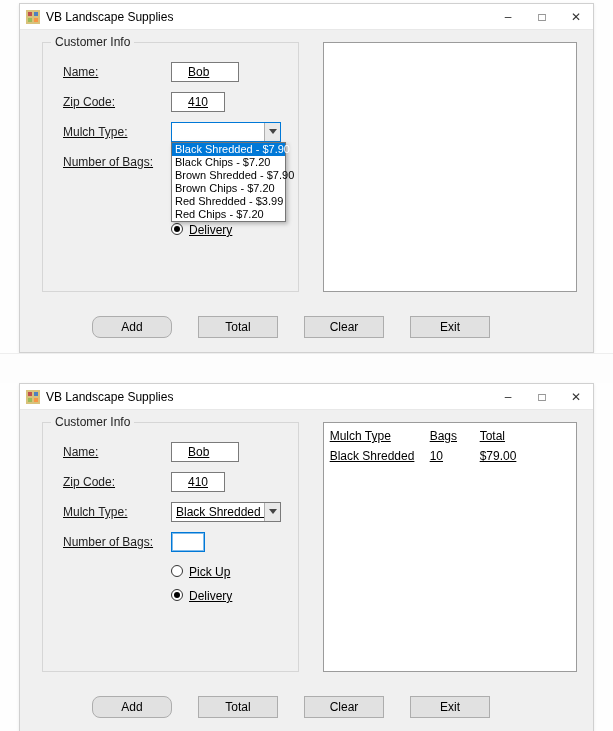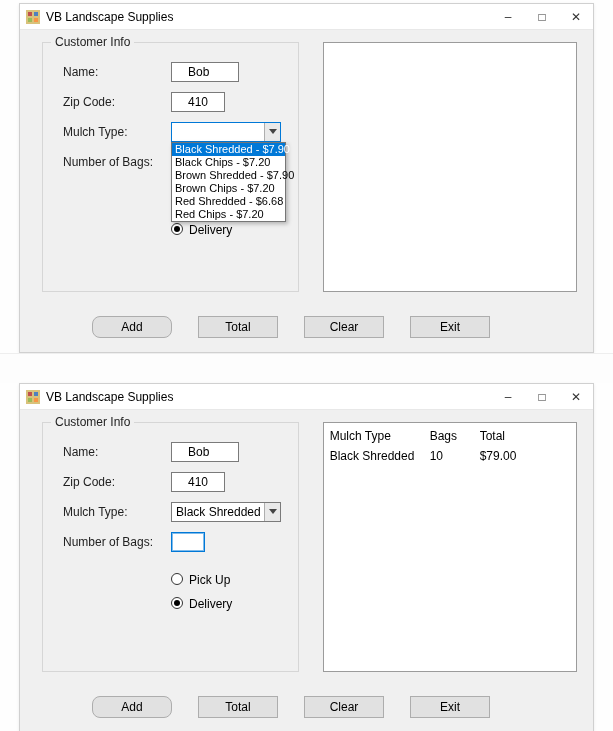--- a/index.html
+++ b/index.html
@@ -54,20 +54,21 @@
     cursor: default;
   }
   .body {
     padding: 12px 16px 14px 22px;
     position: relative;
   }
   .cols {
     display: flex;
     gap: 24px;
     align-items: flex-start;
+    text-decoration: underline;
   }
   .groupbox {
     position: relative;
     border: 1px solid #d6d6d6;
     width: 260px;
     height: 250px;
     padding: 14px 14px 14px 20px;
     background: #f0f0f0;
   }
   .groupbox-title {
@@ -149,21 +150,21 @@
   }
   .dd-sel {
     background: #0078d7;
     color: #fff;
   }
   .radio-col {
     margin-left: 108px;
     display: flex;
     flex-direction: column;
     gap: 8px;
-    margin-top: 16px;
+    margin-top: 8px;
   }
   .radio-row {
     display: flex;
     align-items: flex-start;
     gap: 6px;
     font-size: 12px;
     height: 16px;
   }
   .radio {
     width: 12px;
@@ -267,21 +268,21 @@
                 <svg width="8" height="6" viewBox="0 0 8 6">
                       <path d="M0 0 L8 0 L4 5 Z" fill="#444"></path>
                     </svg>
               </span>
             </div>
             <div class="dropdown">
               <div class="dd-item dd-sel">Black Shredded - $7.90</div>
               <div class="dd-item">Black Chips - $7.20</div>
               <div class="dd-item">Brown Shredded - $7.90</div>
               <div class="dd-item">Brown Chips - $7.20</div>
-              <div class="dd-item">Red Shredded - $6.68</div>
+              <div class="dd-item">Red Shredded - $3.99</div>
               <div class="dd-item">Red Chips - $7.20</div>
             </div>
           </div>
         </div>
         <div class="row">
           <div class="lbl">Number of Bags:</div>
         </div>
 
         <div class="radio-col" style="margin-top:46px;">
           <div class="radio-row">

